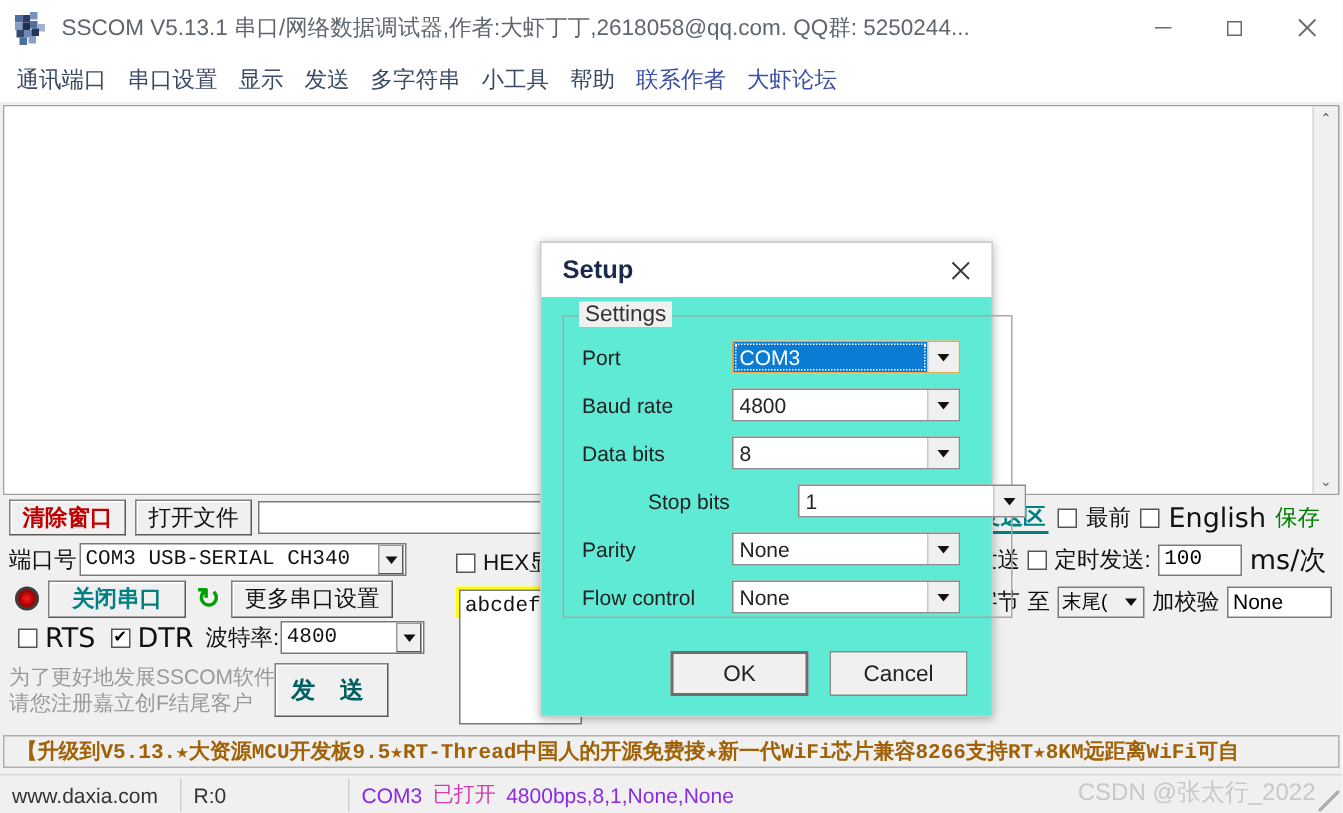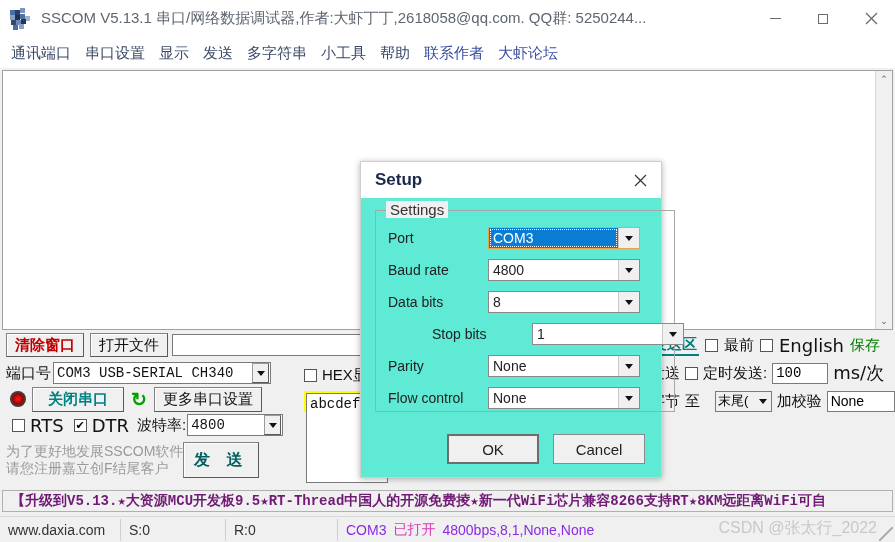--- a/index.html
+++ b/index.html
@@ -154,21 +154,21 @@
   .sendzone { color: #008080; font-weight: bold; font-size: 15px;
               border-bottom: 2px solid #008080; padding: 0 2px; }
   .green { color: #008000; }
   .num-input {
     background: #ffffff; border: 1px solid #7a7a7a; height: 21px;
     width: 56px; font-size: 14px; font-family: "Liberation Mono", monospace;
     padding-left: 3px; display: flex; align-items: center;
   }
   .small-combo {
     background: #f0f0f0; border: 1px solid #7a7a7a; height: 21px;
-    font-size: 13px; display: flex; align-items: center; padding-left: 2px; margin-left: 10px;
+    font-size: 13px; display: flex; align-items: center; padding-left: 2px;
   }
   .white-combo {
     background: #ffffff; border: 1px solid #7a7a7a; height: 21px;
     font-size: 14px; display: flex; align-items: center; padding-left: 3px;
   }
 
   
   .sendbox {
     position: absolute; left: 306px; top: 393px; width: 82px; height: 90px;
     background: #ffffff; border: 1px solid #7a7a7a;
@@ -184,21 +184,21 @@
     display: flex; align-items: center; gap: 4px;
     background: #ffff00; padding: 1px 2px;
   }
   .timechk .lbl-cn { background: #ffff00; }
 
   
   .banner {
     position: absolute; left: 2px; top: 490px; width: 891px; height: 22px;
     background: #f0f0f0; border: 1px solid #b0b0b0;
     font-family: "Liberation Mono", monospace;
-    font-size: 14px; color: #701a75; font-weight: bold;
+    font-size: 14px; color: #a16207; font-weight: bold;
     display: flex; align-items: center; white-space: nowrap; overflow: hidden;
     padding-left: 8px;
   }
 
   
   .statusbar {
     position: absolute; left: 0; top: 516px; width: 895px; height: 26px;
     background: #f0f0f0; display: flex; align-items: center;
     border-top: 1px solid #d8d8d8;
   }
@@ -409,21 +409,20 @@
       </span>
       <span class="lbl-cn">加校验</span>
       <span class="white-combo" style="width:70px;">None</span>
     </div>
   </div>
 
   <div class="banner">【升级到V5.13.★大资源MCU开发板9.5★RT-Thread中国人的开源免费掕★新一代WiFi芯片兼容8266支持RT★8KM远距离WiFi可自</div>
 
   <div class="statusbar">
     <div class="st-cell st-link" style="width:120px;">www.daxia.com</div>
-    <div class="st-cell" style="width:105px;">S:0</div>
     <div class="st-cell" style="width:112px;">R:0</div>
     <div class="st-cell" style="flex:1;display:flex;gap:7px;">
       <span class="purple">COM3</span>
       <span class="pink">已打开</span>
       <span class="purple">4800bps,8,1,None,None</span>
     </div>
   </div>
   <div class="watermark">CSDN @张太行_2022</div>
   <div class="grip"></div>
 

